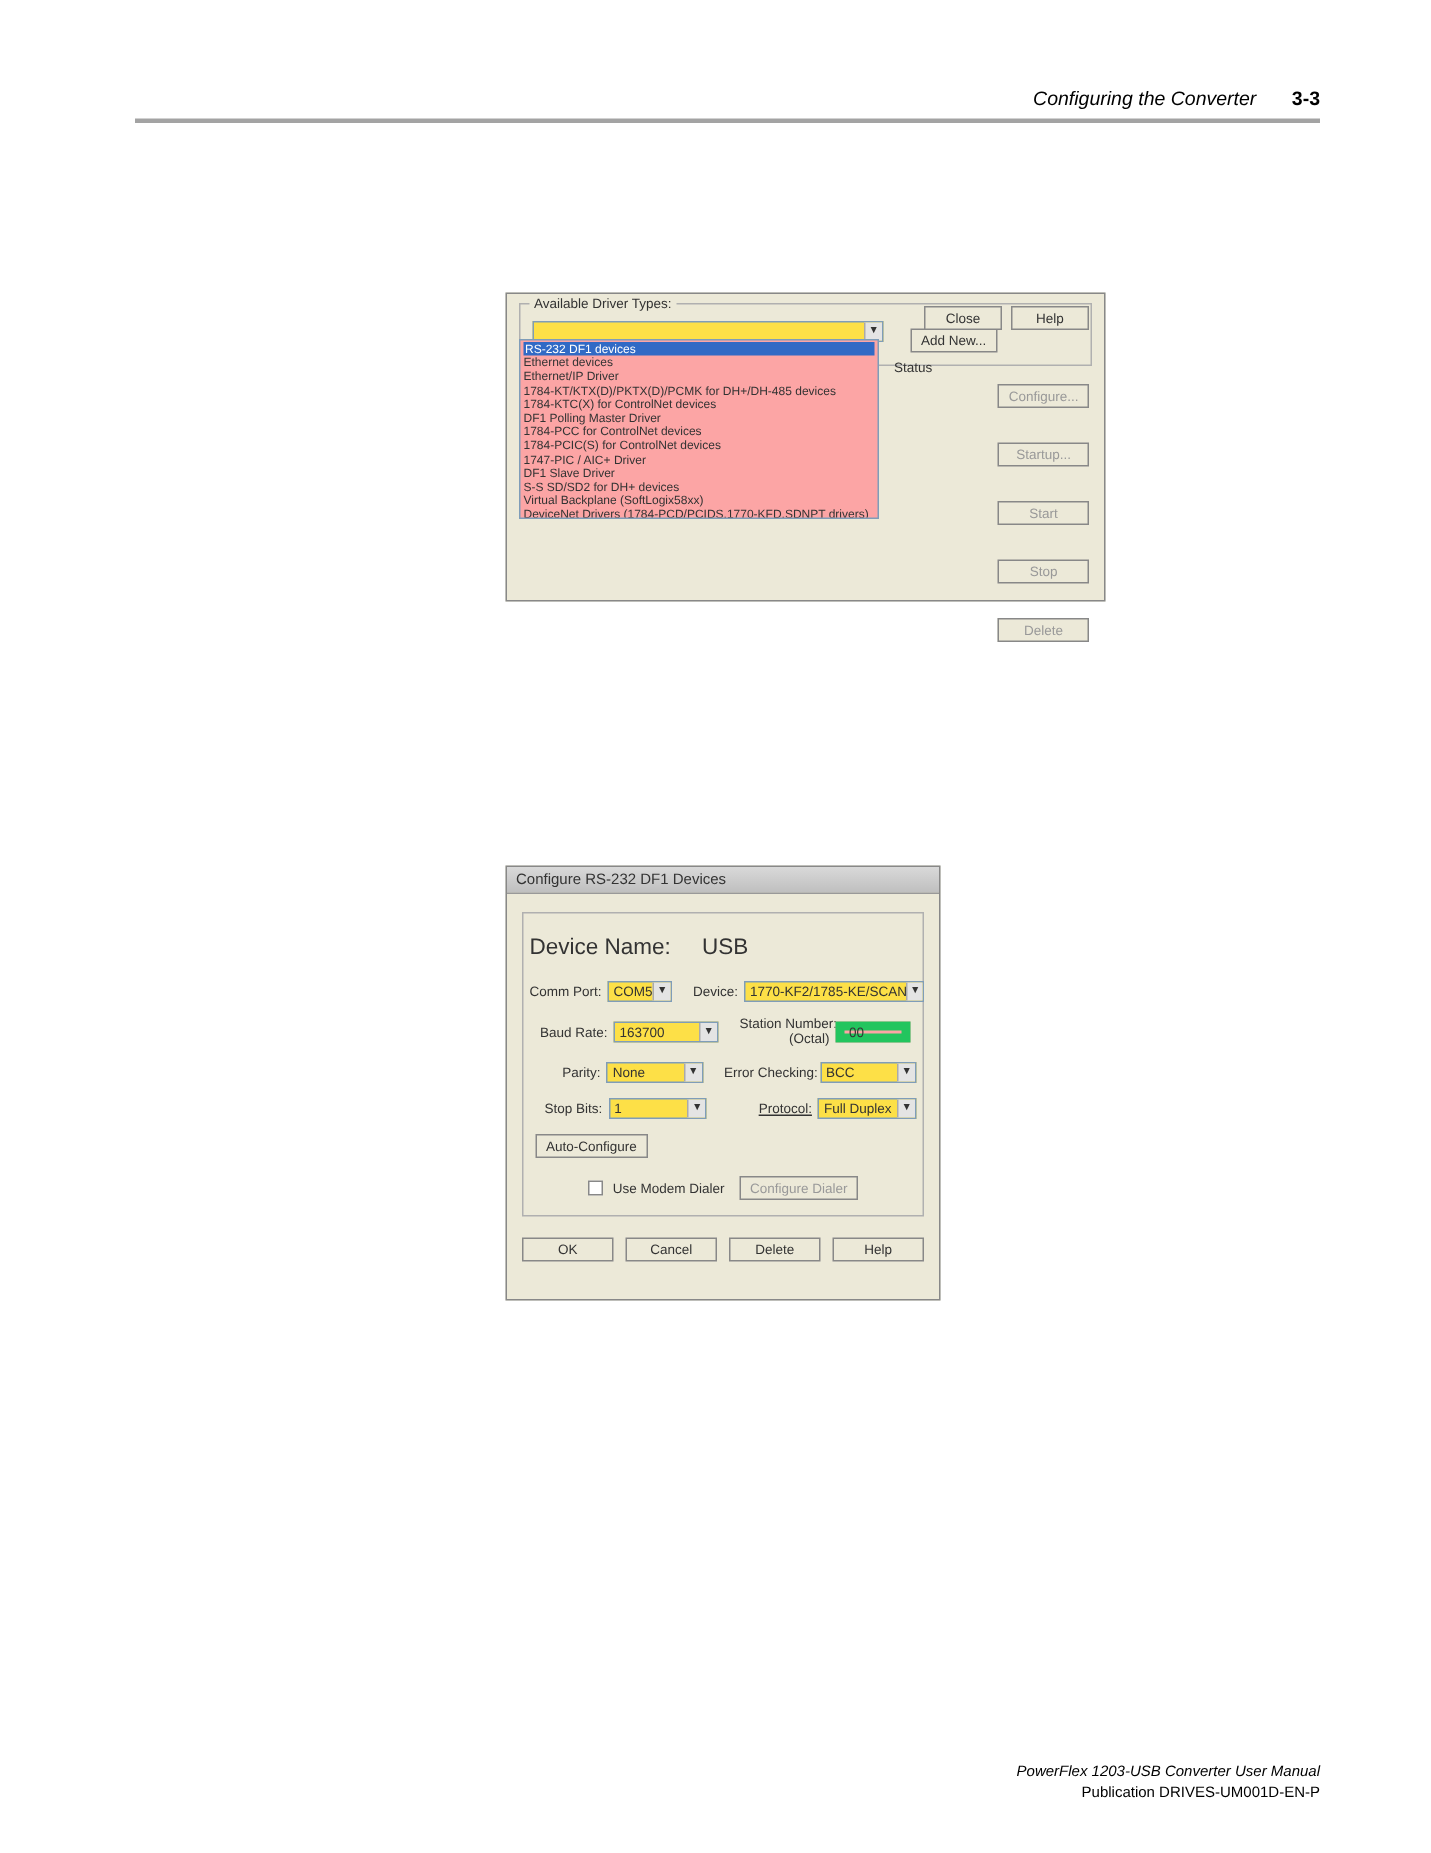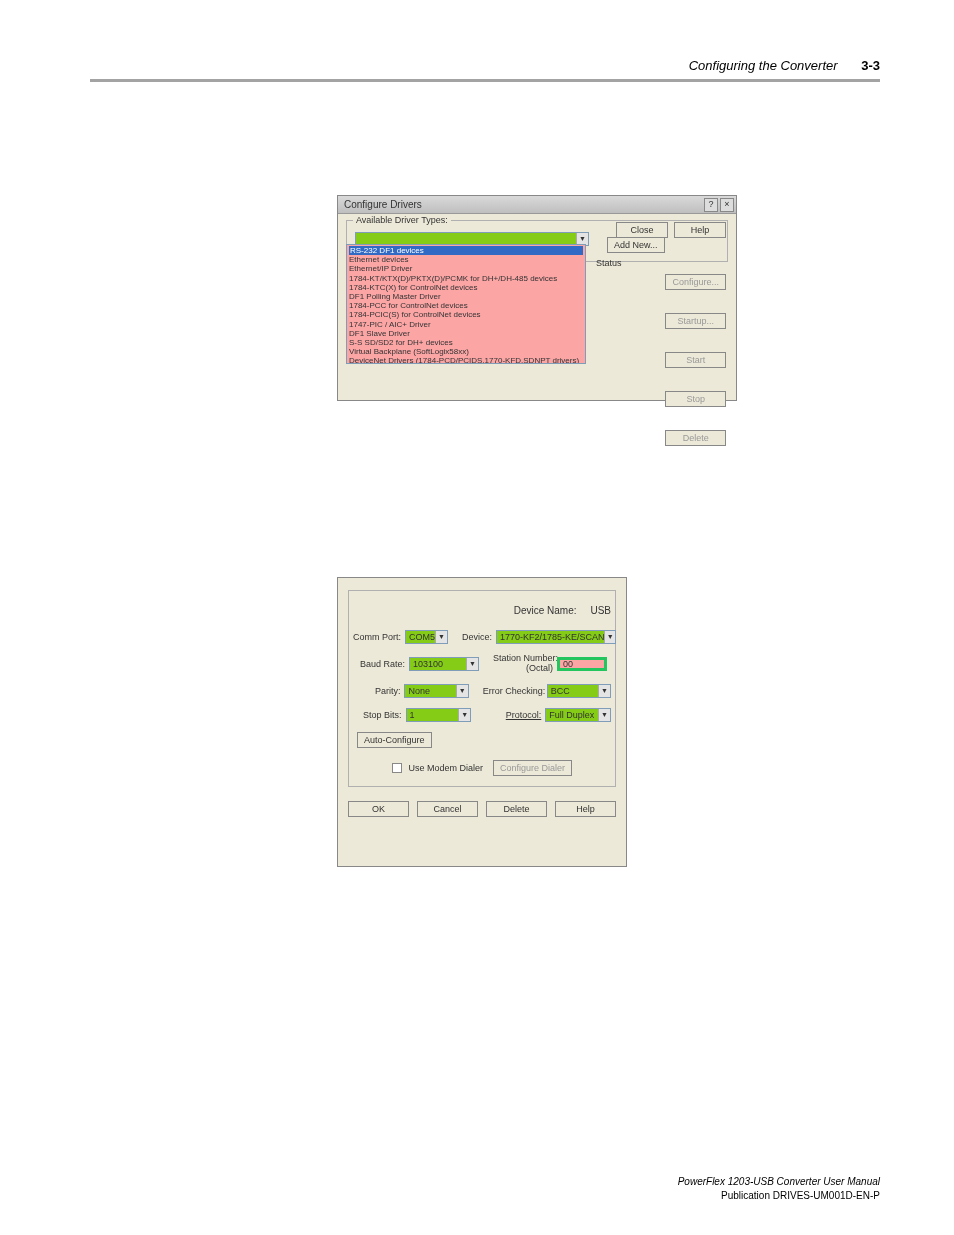--- a/index.html
+++ b/index.html
@@ -61,21 +61,21 @@
     font-size: 9px;
     line-height: 1;
   }
   .dlg-body { padding: 6px 8px; position: relative; height: calc(100% - 18px); }
   .group { border: 1px solid #b0b0b0; padding: 6px; position: relative; }
   .group-label {
     position: absolute; top: -6px; left: 6px;
     background: #ece9d8; padding: 0 3px; font-size: 9px;
   }
   .combo {
-    background: #84cc16;
+    background: #fde047;
     border: 1px solid #7f9db9;
     height: 14px;
     width: 180px;
     display: inline-flex;
     align-items: center;
     justify-content: space-between;
     padding-left: 3px;
     font-size: 9px;
   }
   .combo .arrow {
@@ -152,29 +152,29 @@
     margin: 10px 0;
     font-size: 9px;
     gap: 4px;
   }
   .d2-label { width: 52px; text-align: right; white-space: nowrap; }
   .d2-label2 { text-align: right; white-space: nowrap; margin-left: 10px; }
   .d2-row .combo { width: 70px; }
   .d2-row .combo.wide { width: 120px; }
   .d2-input {
     background: #fca5a5;
-    border: 3px solid #22c55e;
+    border: 6px solid #22c55e;
     height: 14px;
     width: 50px;
     padding-left: 3px;
     font-size: 9px;
     display: inline-flex;
     align-items: center;
   }
-  .d2-devname { text-align: right; margin: 8px 0 14px; font-size: 10px; }
+  .d2-devname { text-align: left; margin: 8px 0 14px; font-size: 15px; }
   .d2-inner {
     border: 1px solid #b0b0b0;
     padding: 6px 4px 10px;
     margin-top: 4px;
   }
   .d2-btnrow {
     display: flex;
     justify-content: space-between;
     margin-top: 14px;
     gap: 8px;
@@ -192,31 +192,20 @@
 </style>
 </head>
 <body>
 
 <div class="page-header">
   <span class="title">Configuring the Converter</span>
   <span class="num">3-3</span>
 </div>
 
 <div class="dialog dialog1">
-  <div class="titlebar">
-    <span>Configure Drivers</span>
-    <div class="tbbtns">
-      <div class="tbbtn">
-          <span>?</span>
-        </div>
-      <div class="tbbtn">
-          <span>×</span>
-        </div>
-    </div>
-  </div>
   <div class="dlg-body">
     <div class="group" style="height: 42px;">
       <div class="group-label">Available Driver Types:</div>
       <div style="position:absolute; left:8px; top:10px;">
         <div class="combo" style="width:234px;">
           <span></span>
             <span class="arrow">▼</span>
         </div>
       </div>
       <div class="addnew-btn">
@@ -251,20 +240,23 @@
       <div class="btn disabled">Configure...</div>
       <div class="btn disabled">Startup...</div>
       <div class="btn disabled">Start</div>
       <div class="btn disabled">Stop</div>
       <div class="btn disabled">Delete</div>
     </div>
   </div>
 </div>
 
 <div class="dialog dialog2">
+  <div class="titlebar">
+    <span>Configure RS-232 DF1 Devices</span>
+  </div>
   <div class="d2-body">
     <div class="d2-inner">
       <div class="d2-devname">
         <span>Device Name:</span>
         &nbsp;&nbsp;&nbsp;
         <span>USB</span>
       </div>
 
       <div class="d2-row">
         <span class="d2-label">Comm Port:</span>
@@ -275,21 +267,21 @@
         <span class="d2-label2" style="width:42px;">Device:</span>
         <div class="combo wide">
           <span style="white-space:nowrap; overflow:hidden;">1770-KF2/1785-KE/SCANpor</span>
           <span class="arrow">▼</span>
         </div>
       </div>
 
       <div class="d2-row">
         <span class="d2-label">Baud Rate:</span>
         <div class="combo">
-          <span>103100</span>
+          <span>163700</span>
           <span class="arrow">▼</span>
         </div>
         <span class="d2-label2" style="width:60px; line-height:1.1;">
           <span>Station Number:</span><br>
           <span>(Octal)</span>
         </span>
         <div class="d2-input">
           <span>00</span>
         </div>
       </div>

